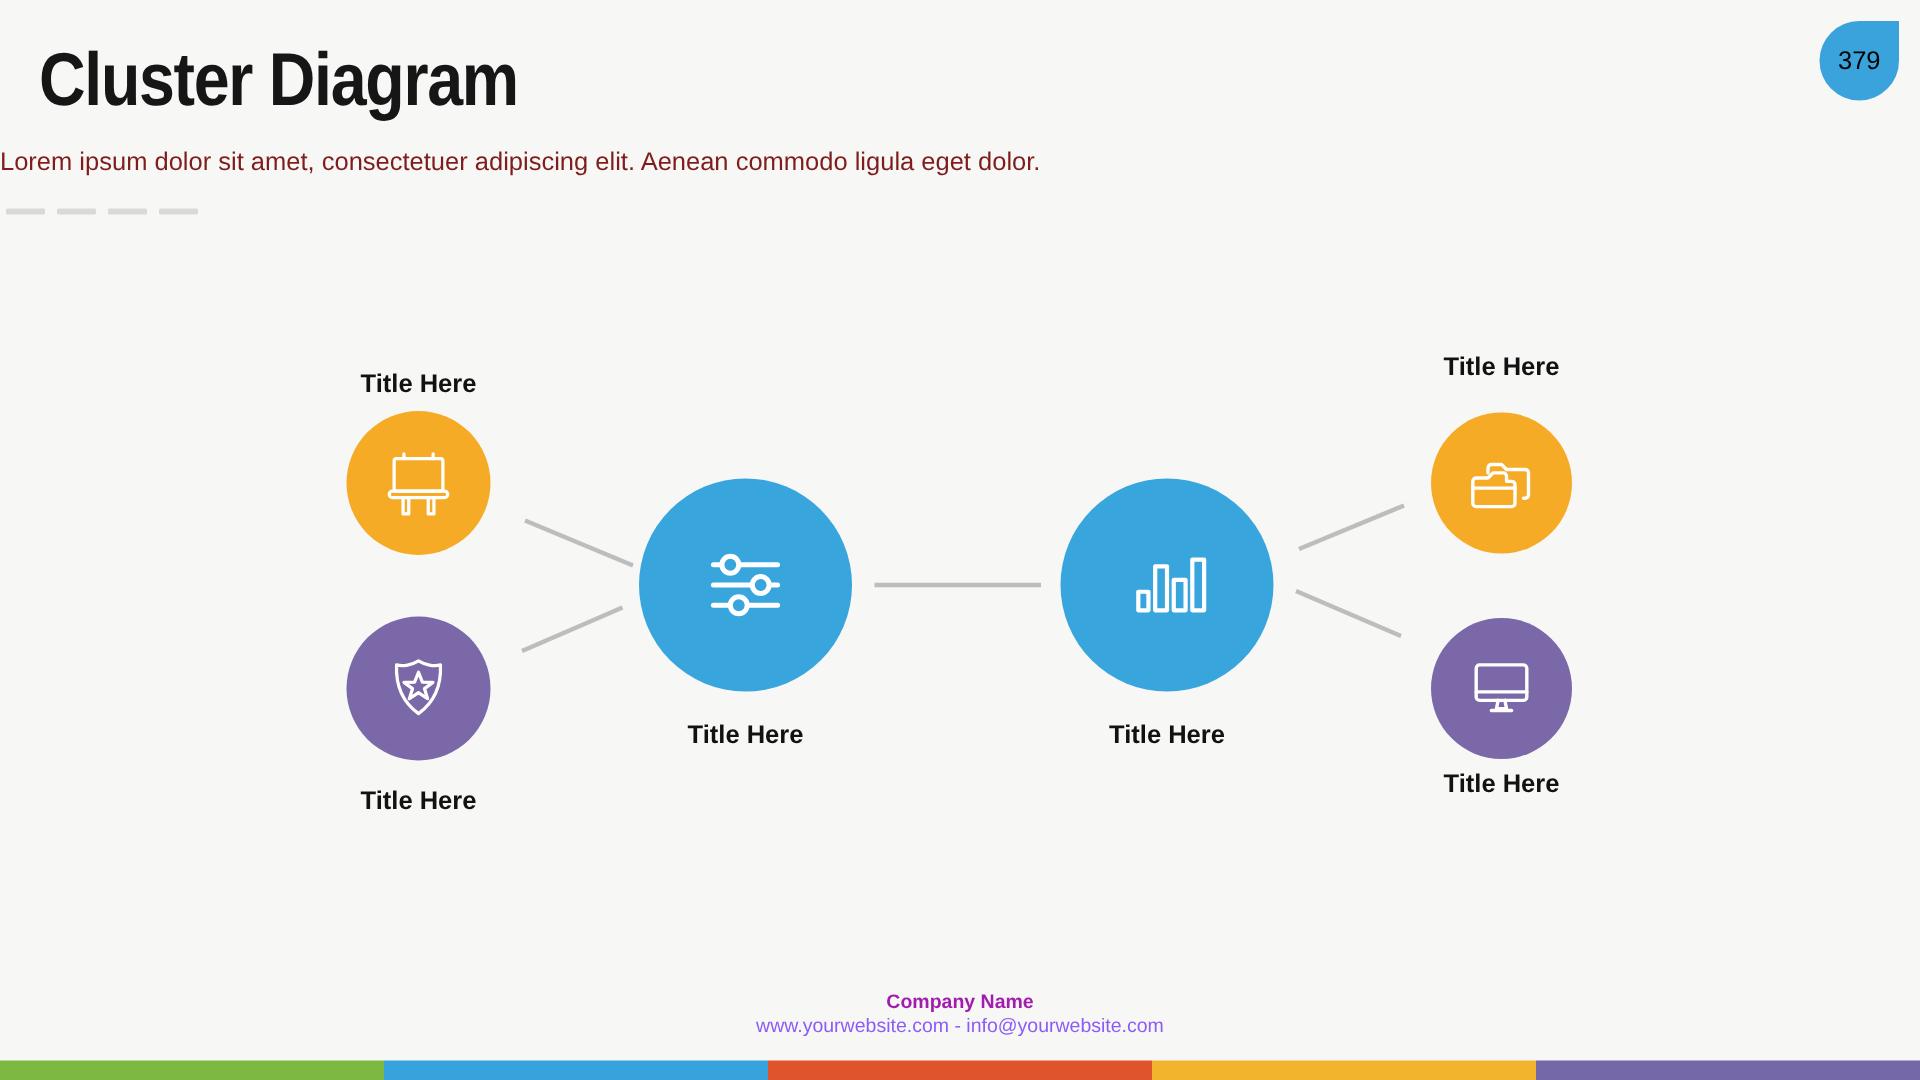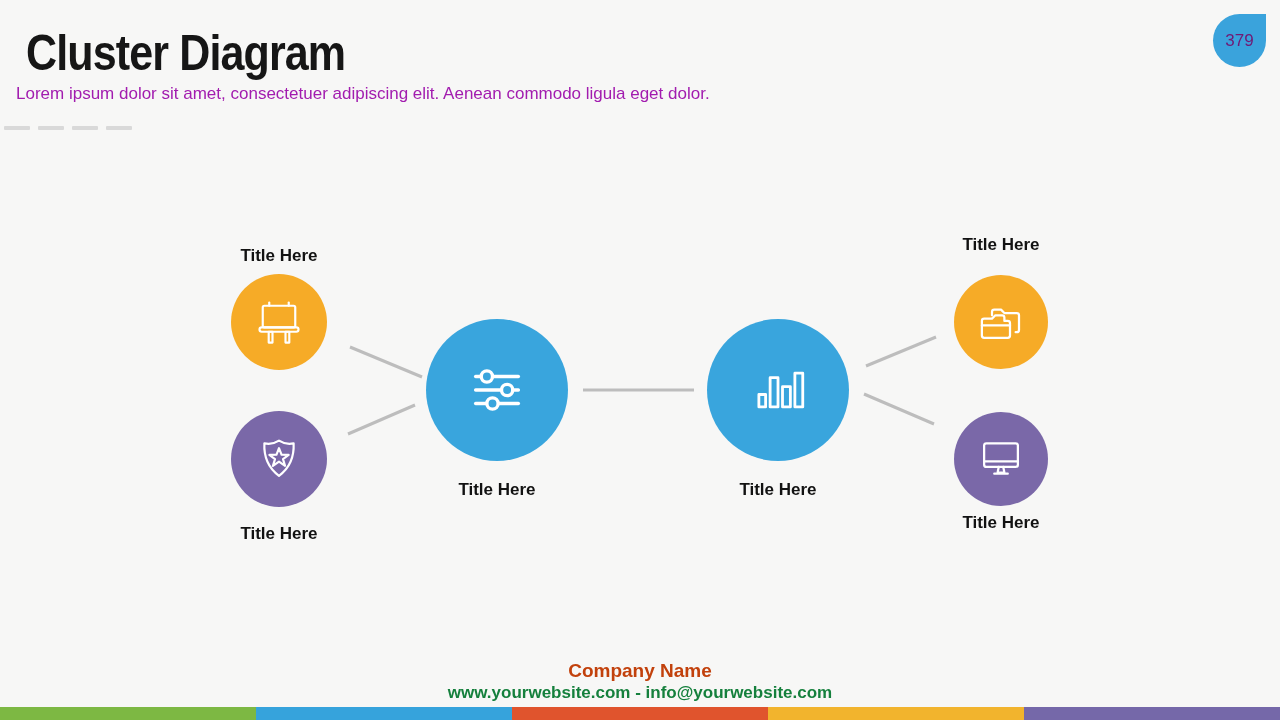--- a/index.html
+++ b/index.html
@@ -18,38 +18,37 @@
 
   
   .badge {
     position: absolute;
     left: 1213px; top: 14px;
     width: 53px; height: 53px;
     background: #3aa3dc;
     border-radius: 50% 0 50% 50%;
     display: flex; align-items: center; justify-content: center;
   }
-  .badge span { color: #701a75; font-size: 17px; }
+  .badge span { color: #000000; font-size: 17px; }
 
   
   .header { position: absolute; left: 0; right: 0; top: 26px; text-align: left; }
   .title {
     display: inline-block;
     font-size: 50px;
     font-weight: 700;
     color: #161616;
     letter-spacing: -1px;
     transform: scaleX(0.86);
     line-height: 1.1;
   }
   .subtitle {
-    margin-top: 3px;
+    margin-top: 17px;
     font-size: 17px;
-    color: #a21caf;
-    padding-left: 16px;
+    color: #7f1d1d;
   }
   .dashes { margin-top: 12px; }
   .dashes i {
     display: inline-block;
     width: 26px; height: 4px;
     background: #d9d9d9;
     border-radius: 1px;
     margin: 0 4px;
   }
 
@@ -79,22 +78,22 @@
   }
   .l-tl { left: 199px; top: 246px; }
   .l-bl { left: 199px; top: 524px; }
   .l-cl { left: 417px; top: 480px; }
   .l-cr { left: 698px; top: 480px; }
   .l-tr { left: 921px; top: 235px; }
   .l-br { left: 921px; top: 513px; }
 
   
   .footer { position: absolute; left: 0; right: 0; top: 660px; text-align: center; }
-  .footer .company { font-size: 19px; font-weight: 700; color: #c2410c; }
-  .footer .contact { font-size: 17px; color: #15803d; margin-top: 1px; font-weight: bold; }
+  .footer .company { font-size: 13px; font-weight: 700; color: #a21caf; }
+  .footer .contact { font-size: 13px; color: #8b5cf6; margin-top: 1px; }
 
   
   .bottombar {
     position: absolute;
     left: 0; bottom: 0;
     width: 1280px; height: 13px;
     display: flex;
   }
   .bottombar div { flex: 1 1 20%; height: 13px; }
 </style>

